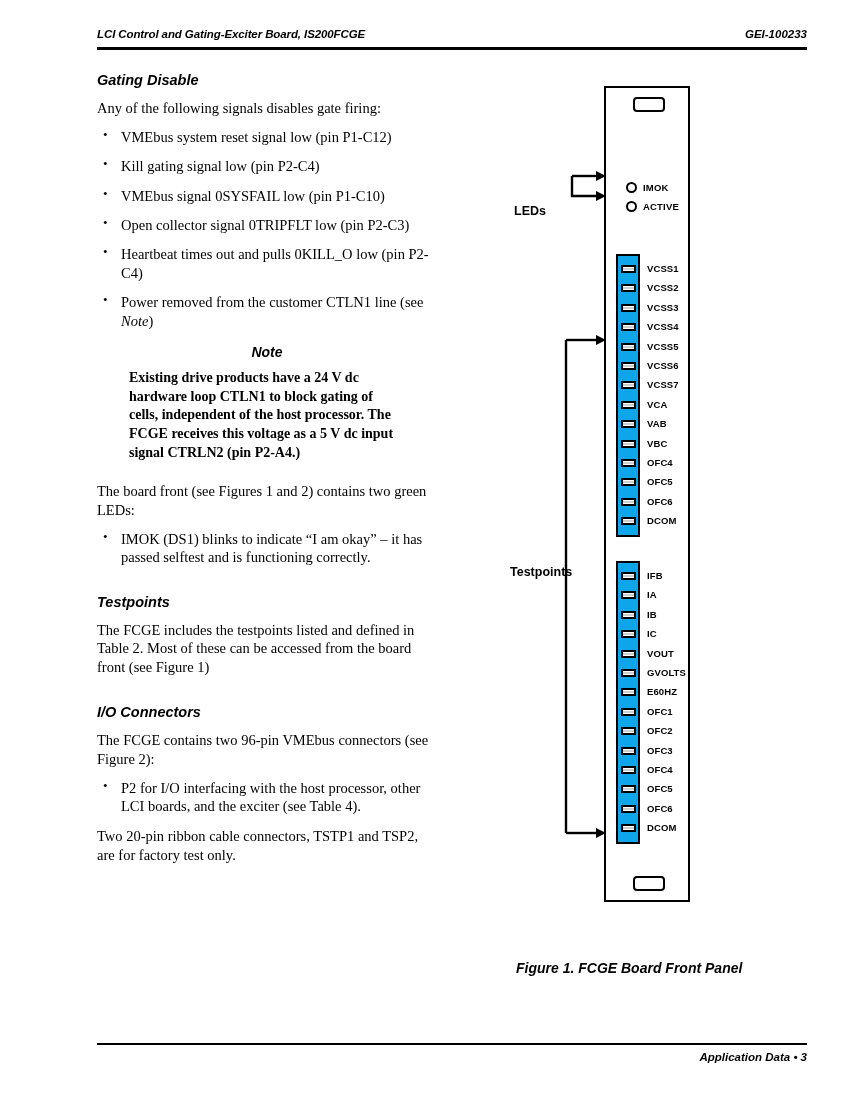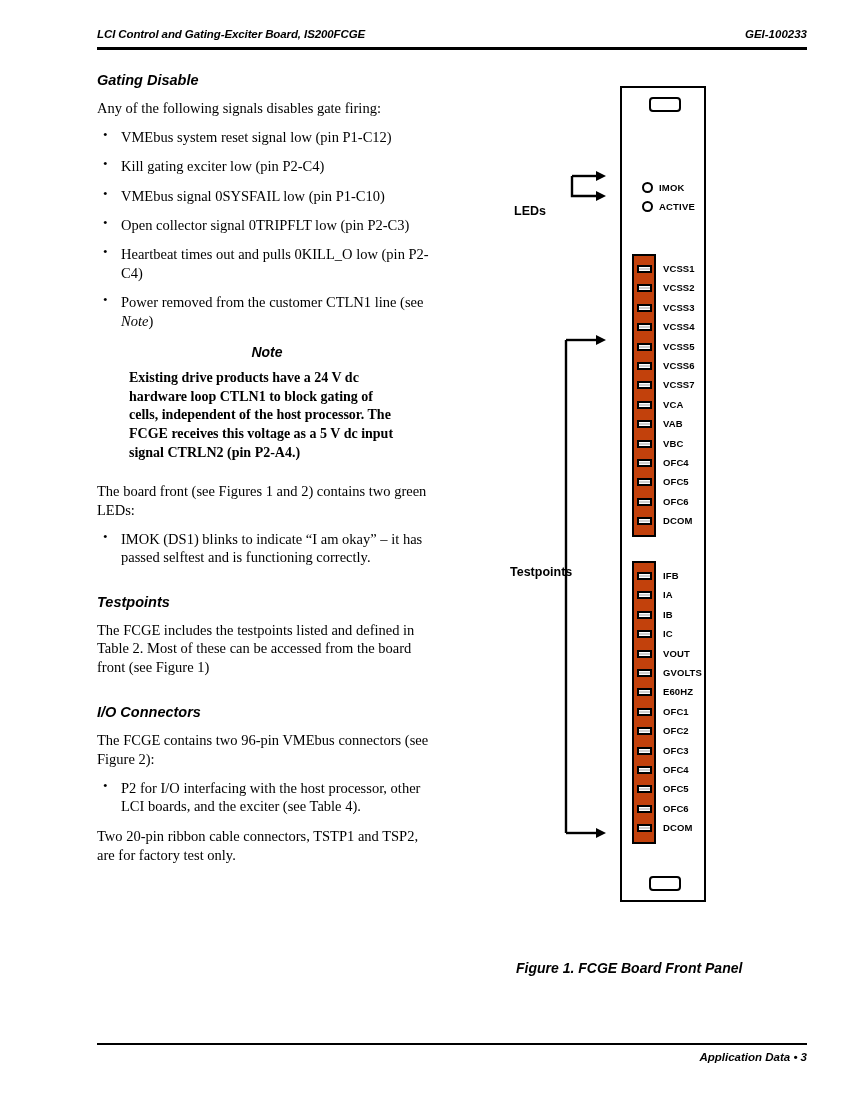--- a/index.html
+++ b/index.html
@@ -169,21 +169,20 @@
   
   #board-panel {
     position: absolute;
     left: 104px;
     top: 6px;
     width: 86px;
     height: 816px;
     border: 2.5px solid #000;
     box-sizing: border-box;
     background: #fff;
-    margin-left: 16px;
   }
   .ejector {
     position: absolute;
     left: 27px;
     width: 32px;
     height: 15px;
     border: 2.5px solid #000;
     border-radius: 4px;
     box-sizing: border-box;
     background: #fff;
@@ -214,21 +213,21 @@
     white-space: nowrap;
     letter-spacing: 0.2px;
   }
 
   
   .tp-block {
     position: absolute;
     left: 10px;
     border: 2.5px solid #000;
     box-sizing: border-box;
-    background: #c2410c;
+    background: #0ea5e9;
     padding: 4px 4px 4px 0;
     width: 24px;
   }
   .tp-row {
     position: relative;
     height: 19.4px;
   }
   .tp-jack {
     position: absolute;
     left: 3px;
@@ -302,21 +301,21 @@
   <div class="hdr-rule"></div>
 </div>
 
 <div id="text-column">
 
 
   <h2 class="section-head">Gating Disable</h2>
   <p class="body-text">Any of the following signals disables gate firing:</p>
   <ul class="bullets">
     <li>VMEbus system reset signal low (pin P1-C12)</li>
-    <li>Kill gating exciter low (pin P2-C4)</li>
+    <li>Kill gating signal low (pin P2-C4)</li>
     <li>VMEbus signal 0SYSFAIL low (pin P1-C10)</li>
     <li>Open collector signal 0TRIPFLT low (pin P2-C3)</li>
     <li>Heartbeat times out and pulls 0KILL_O low (pin P2-C4)</li>
     <li><span>Power removed from the customer CTLN1 line (see </span><span class="ital">Note</span><span>)</span></li>
   </ul>
 
   <div class="note-block">
     <div class="note-title">Note</div>
     <div class="note-body">Existing drive products have a 24 V dc hardware loop CTLN1 to block gating of cells, independent of the host processor. The FCGE receives this voltage as a 5 V dc input signal CTRLN2 (pin P2-A4.)</div>
   </div>

